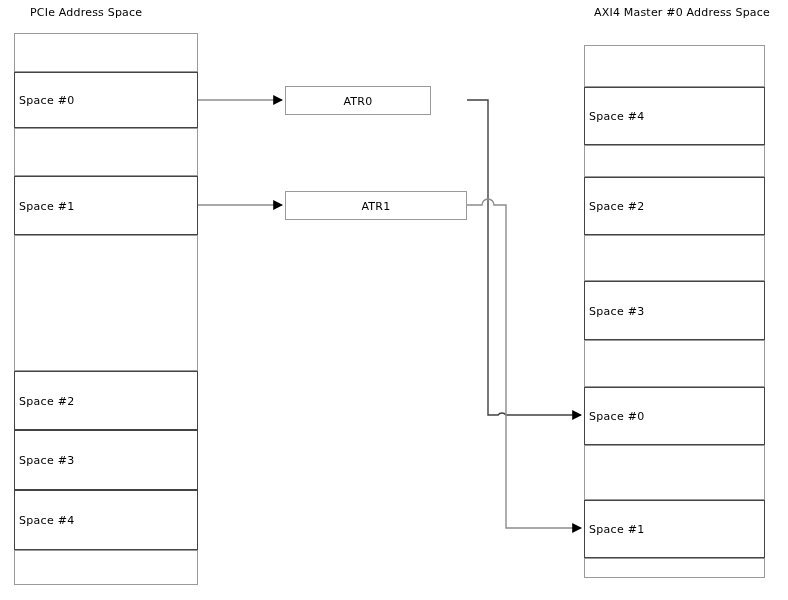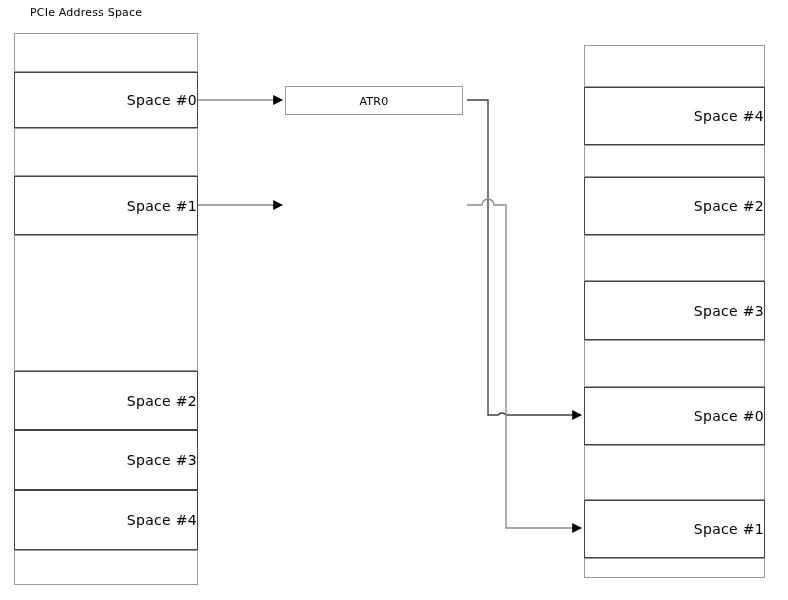--- a/index.html
+++ b/index.html
@@ -43,22 +43,22 @@
   }
   .slot.named {
     border: 1px solid #444444;
   }
   .slot-label {
     position: absolute;
     left: 4px;
     right: 0;
     top: 50%;
     transform: translateY(-50%);
-    text-align: right;
-    font-size: 14px;
+    text-align: left;
+    font-size: 11px;
     color: #000000;
     letter-spacing: 0.3px;
     white-space: nowrap;
   }
 
   .atr-box {
     position: absolute;
     box-sizing: border-box;
     border: 1px solid #9a9a9a;
     background: #ffffff;
@@ -66,38 +66,39 @@
   .atr-label {
     position: absolute;
     left: 0; right: 0;
     top: 50%;
     transform: translateY(-50%);
     text-align: center;
     font-size: 11px;
     color: #000000;
     letter-spacing: 0.3px;
   }
-  #atr0 { left: 285px; top: 86px;  width: 178px; height: 29px; }
+  #atr0 { left: 285px; top: 86px;  width: 146px; height: 29px; }
   #atr1 { left: 285px; top: 191px; width: 182px; height: 29px; }
 
   #wires {
     position: absolute;
     left: 0; top: 0;
     width: 788px;
     height: 600px;
     pointer-events: none;
   }
 </style>
 </head>
 <body>
 
 <div id="canvas">
 
   <div class="title" id="title-left">PCIe Address Space</div>
 
+  <div class="title" id="title-right">AXI4 Master #0 Address Space</div>
 
   <div class="column" id="col-pcie"></div>
   <div class="column" id="col-axi"></div>
 
   <div id="left-slots">
       <div class="slot" style="left: 14px; width: 184px; top: 33px; height: 39px;"></div>
       <div class="slot named" style="left: 14px; width: 184px; top: 72px; height: 56px;">
         <div class="slot-label">Space #0</div>
       </div>
       <div class="slot" style="left: 14px; width: 184px; top: 128px; height: 48px;"></div>
@@ -137,20 +138,23 @@
       <div class="slot named" style="left: 584px; width: 181px; top: 500px; height: 58px;">
         <div class="slot-label">Space #1</div>
       </div>
       <div class="slot" style="left: 584px; width: 181px; top: 558px; height: 20px;"></div>
     </div>
 
   <div class="atr-box" id="atr0">
     <div class="atr-label">ATR0</div>
   </div>
 
+  <div class="atr-box" id="atr1">
+    <div class="atr-label">ATR1</div>
+  </div>
 
   <svg id="wires" viewBox="0 0 788 600" xmlns="http://www.w3.org/2000/svg">
     <defs>
       <marker id="arrow" viewBox="0 0 10 10" refX="9" refY="5" markerWidth="7" markerHeight="7" orient="auto-start-reverse">
         <path d="M 0 0 L 10 5 L 0 10 z" fill="#000000"></path>
       </marker>
     </defs>
 
     <path d="M 198 100 L 282 100" fill="none" stroke="#8c8c8c" stroke-width="1.4" marker-end="url(#arrow)"></path>
 

